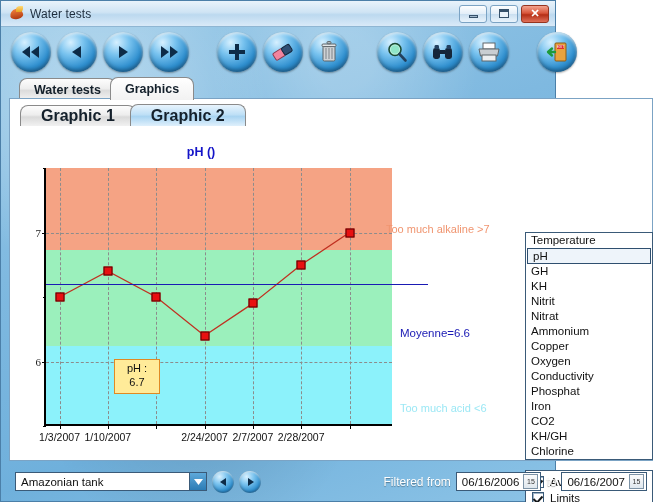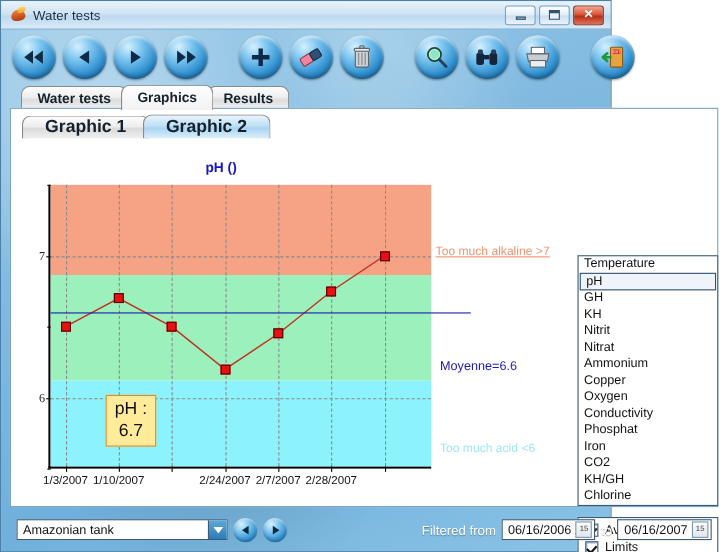--- a/index.html
+++ b/index.html
@@ -143,28 +143,28 @@
   .xtick { position:absolute; top:100%; height:5px; width:0; border-left:1px solid #000; }
   .xlabel {
     position:absolute; top:100%; margin-top:7px; transform:translateX(-50%);
     font-size:10.5px; color:#111; white-space:nowrap;
   }
 
   #series-svg { position:absolute; left:0; top:0; width:100%; height:100%; overflow:visible; }
   .pt { position:absolute; width:9px; height:9px; background:#e81010; border:1px solid #500; transform:translate(-50%,-50%); }
 
   .zone-label { position:absolute; font-size:11px; white-space:nowrap; }
-  #label-alk  { left:386px; top:96px;  color:#f09570;text-decoration:underline; }
+  #label-alk  { left:376px; top:96px;  color:#f09570; }
   #label-avg  { left:390px; top:200px; color:#1a1ab4; font-size:11.5px; }
   #label-acid { left:390px; top:275px; color:#9ce8f5; }
 
   #tooltip {
-    position:absolute; left:86px; top:232px; width:46px;
+    position:absolute; left:104px; top:232px; width:46px;
     background:#ffeb99; border:1px solid #e08a24; padding:2px 0 3px;
-    text-align:center; font-size:16px; color:#111; line-height:1.25; z-index:6;
+    text-align:center; font-size:11px; color:#111; line-height:1.25; z-index:6;
   }
 
   
   #param-list {
     position:absolute; left:515px; top:133px; width:128px; height:228px;
     background:#fff; border:1px solid #3a5a78; overflow:hidden;
   }
   .param {
     height:15px; line-height:15px; padding-left:5px;
     font-size:11.5px; color:#111; white-space:nowrap;
@@ -320,21 +320,20 @@
         <rect x="11" y="4" width="7" height="4" fill="#e03030"></rect>
         <text x="14.5" y="7.4" font-size="3.4" fill="#fff" text-anchor="middle" font-family="Liberation Sans, sans-serif">EXIT</text>
         <path d="M9 11 L3 11 M6 7.5 L2 11 L6 14.5" stroke="#1d9a3c" stroke-width="2.4" fill="none" stroke-linejoin="round" stroke-linecap="round"></path>
       </svg>
     </div>
   </div>
 
   <div id="tabs1">
     <div class="tab1">Water tests</div>
     <div class="tab1 active">Graphics</div>
-    <div class="tab1">Results</div>
   </div>
 
   <div id="panel">
 
     <div id="tabs2">
       <div class="tab2">Graphic 1</div>
       <div class="tab2 active">Graphic 2</div>
     </div>
 
     <div id="chart-area">

